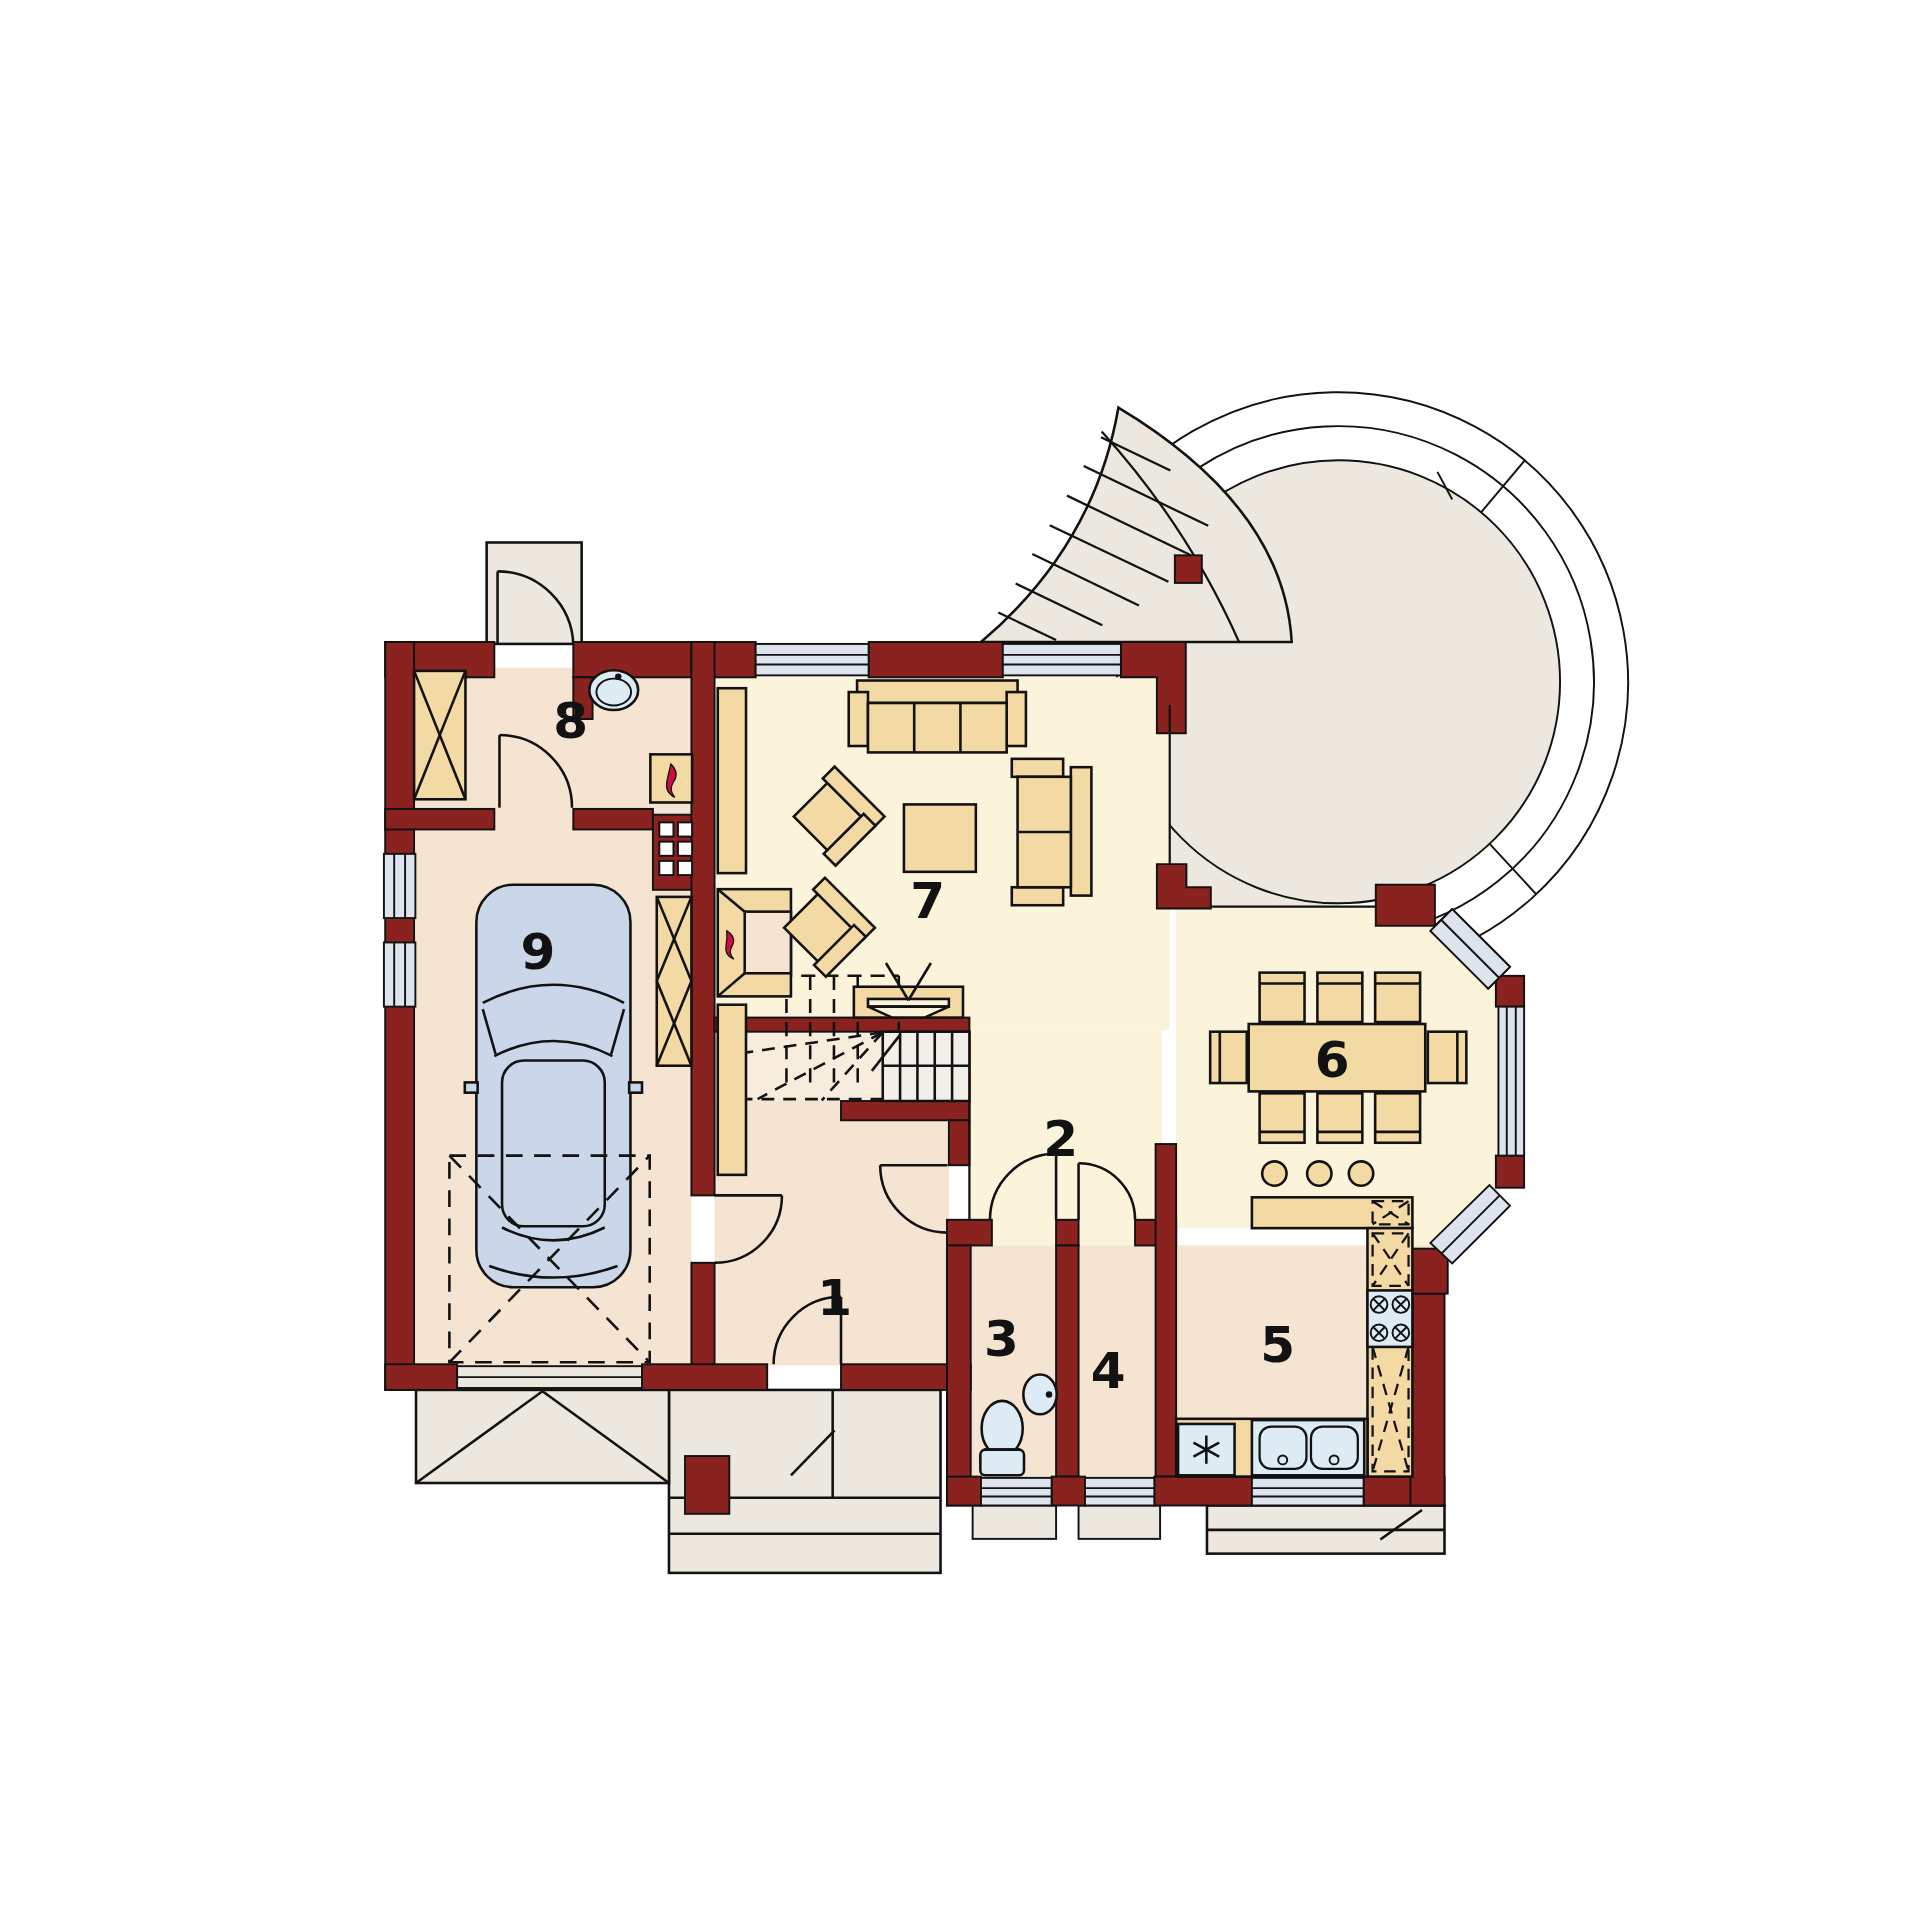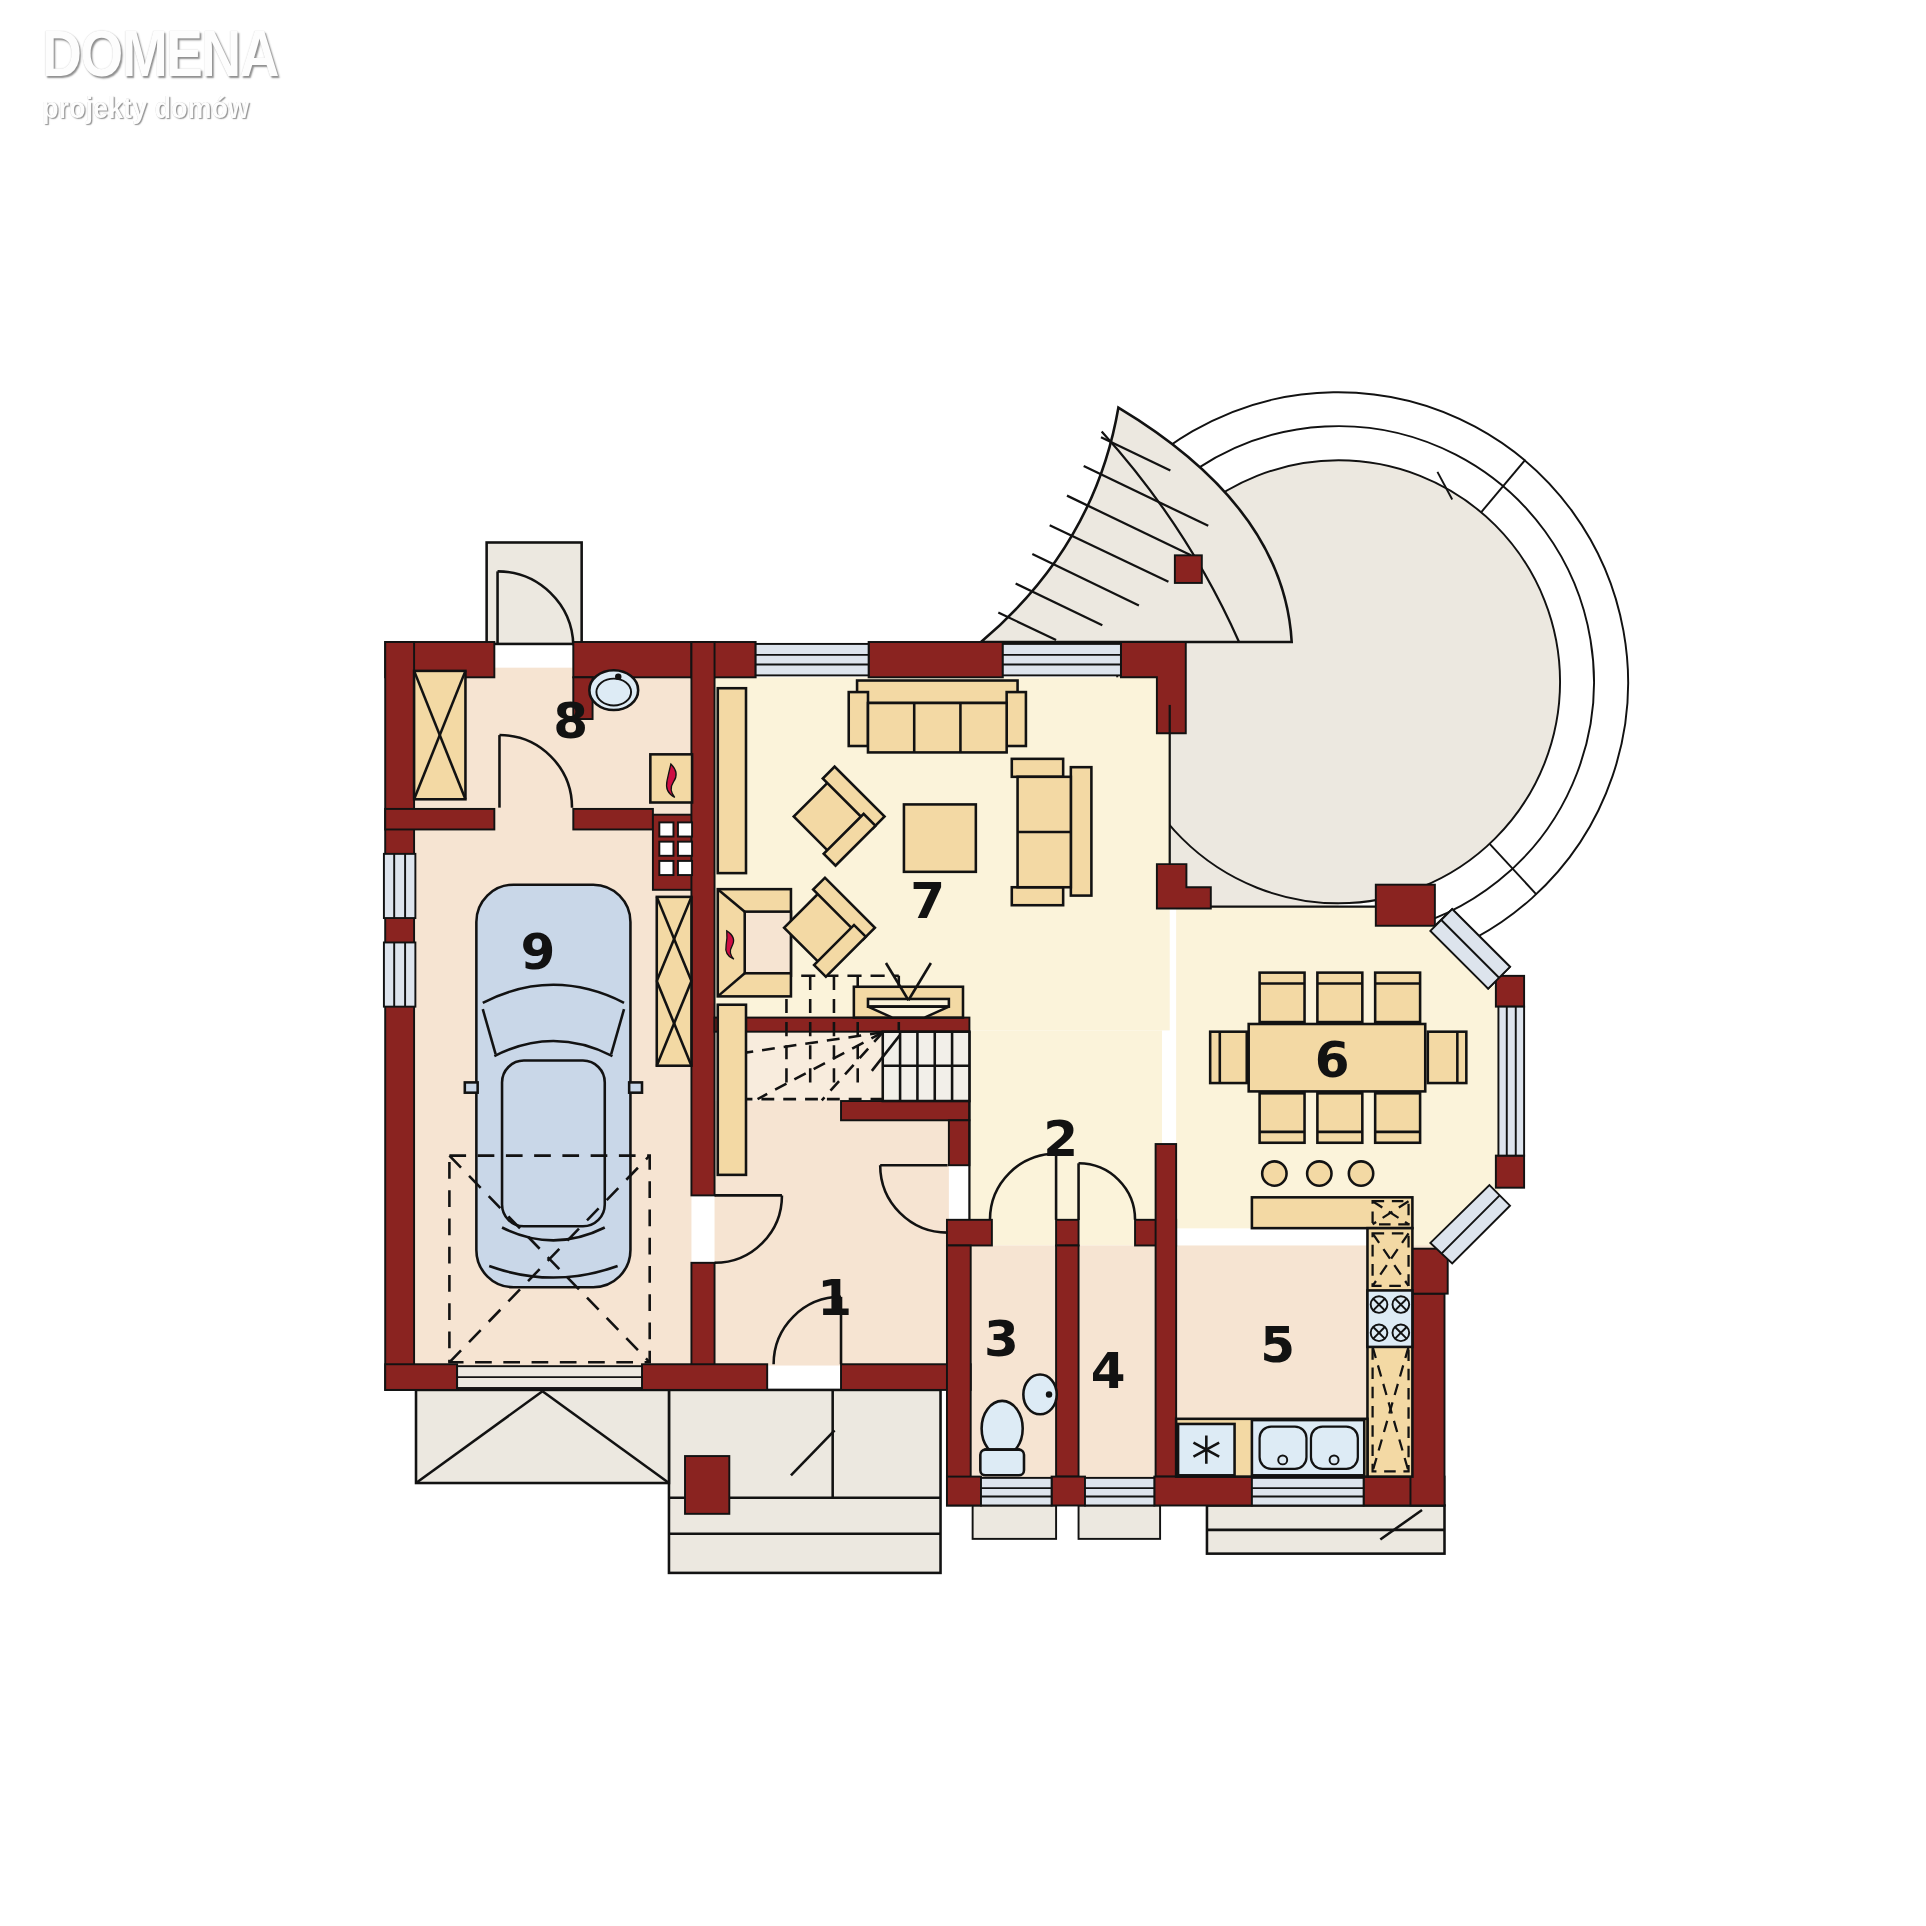--- a/index.html
+++ b/index.html
@@ -14,24 +14,20 @@
             text-shadow:1.3px 1.3px 1.3px #8f8f8f,0 0 0.6px #c8c8c8;}
   svg{position:absolute;left:0;top:0;}
   text.roomnum{font-family:"DejaVu Sans","Liberation Sans",sans-serif;font-weight:700;
                font-size:78px;fill:#121212;text-anchor:middle;}
 </style>
 </head>
 <body>
 
 <div id="canvas">
 
-  <div id="logo">
-    <div class="t1">DOMENA</div>
-    <div class="t2">projekty domów</div>
-  </div>
 
   <svg viewBox="0 0 3000 3000" width="1926" height="1926">
 
     <g fill="#ece8e0" stroke="#121212" stroke-width="3">
       <path d="M1822,1098 L2085,1098 L2085,1412 L1886,1412 L1886,1382 L1848,1382 L1848,1346 L1822,1346 Z" stroke="none"></path>
       <circle cx="2085" cy="1062" r="345"></circle>
       <path d="M1740,863 A398,398 0 1 1 2168,1451" fill="none"></path>
       <path d="M1710,809 A452,452 0 1 1 2210,1497" fill="none"></path>
       <line x1="2307" y1="798" x2="2376" y2="716" stroke-width="3"></line>
       <line x1="2320" y1="1314" x2="2393" y2="1393" stroke-width="3"></line>

